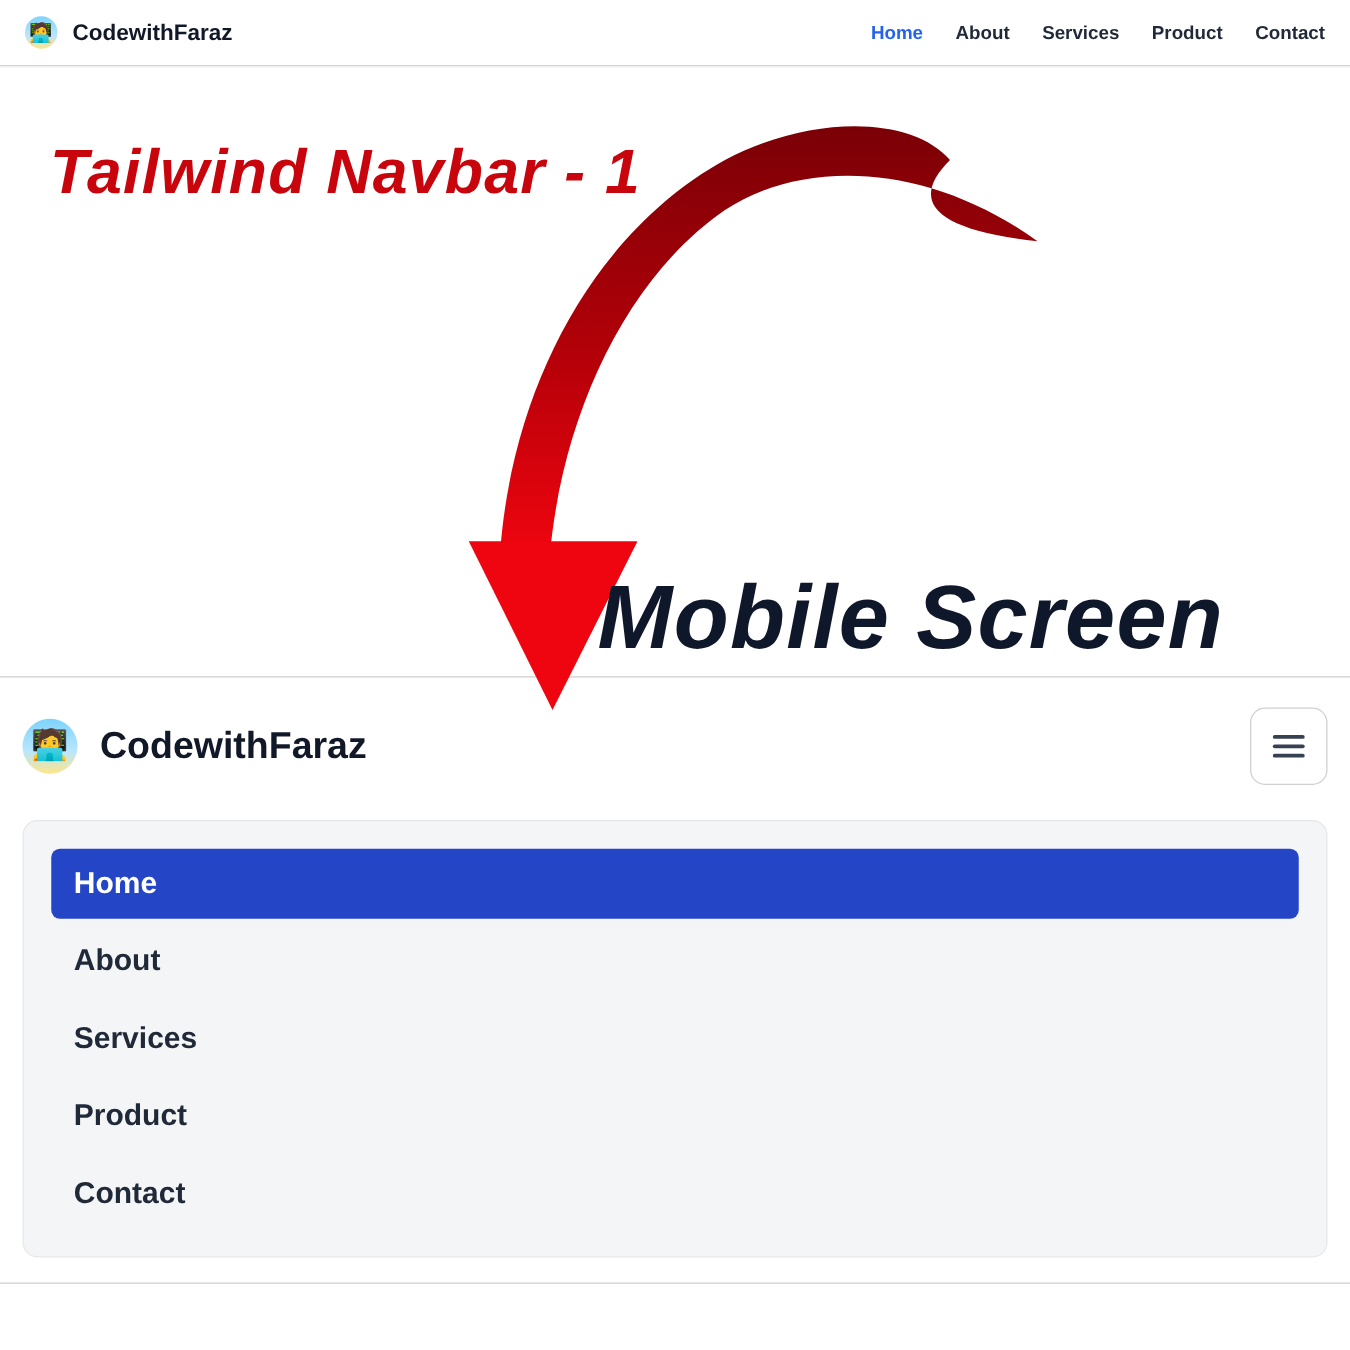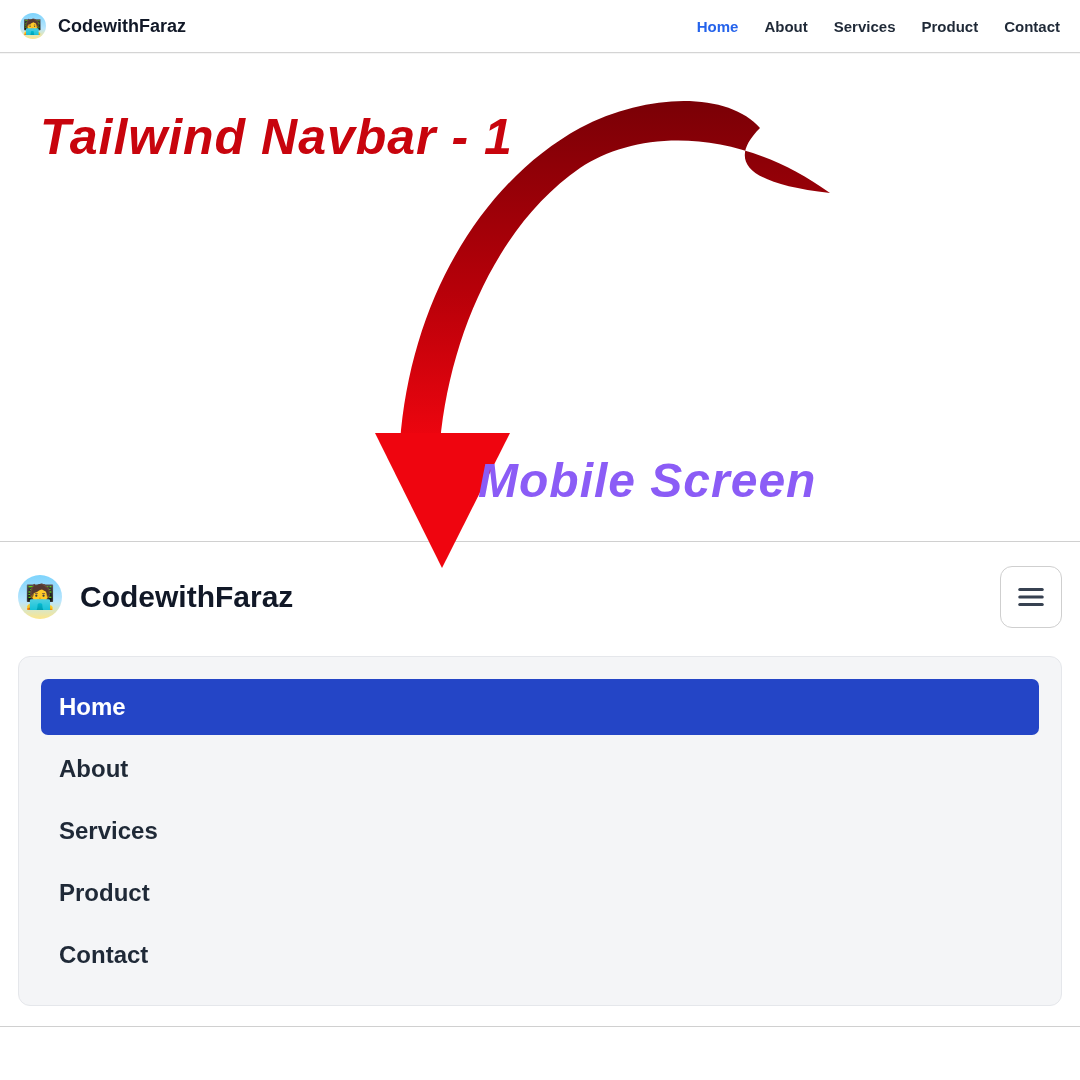--- a/index.html
+++ b/index.html
@@ -73,22 +73,22 @@
     color: #c8040d;
     letter-spacing: 1px;
     font-style: italic;
   }
   .mobile-text {
     position: absolute;
     left: 478px;
     top: 400px;
     font-family: Arial, "Arial Black", sans-serif;
     font-weight: 900;
-    font-size: 48px;
-    color: #8b5cf6;
+    font-size: 72px;
+    color: #0f172a;
     letter-spacing: 1px;
     font-style: italic;
   }
   .arrow-svg {
     position: absolute;
     left: 360px;
     top: 20px;
     width: 480px;
     height: 500px;
   }

